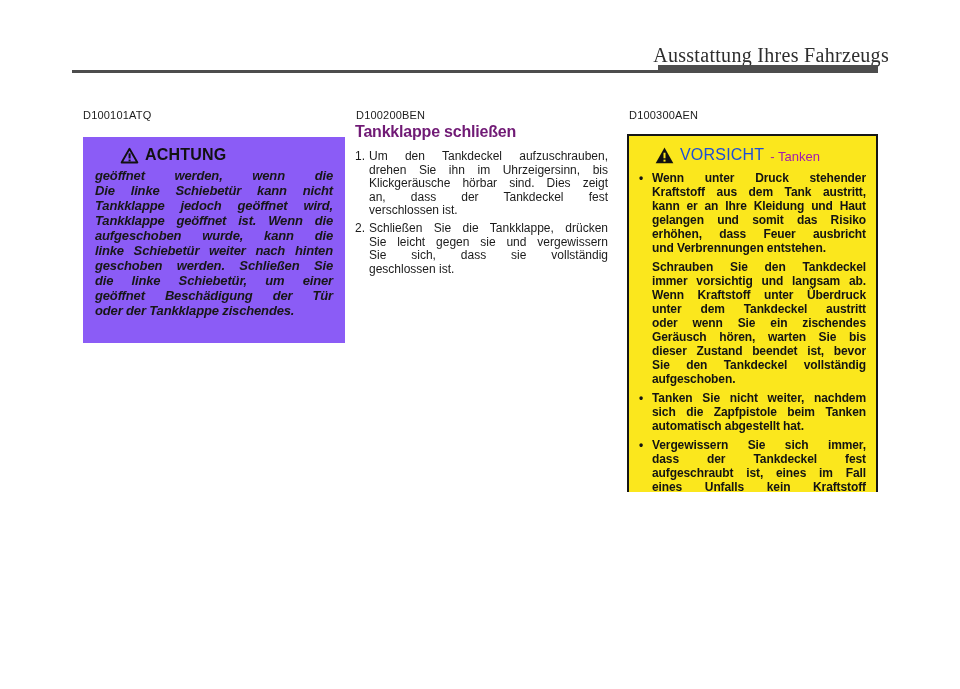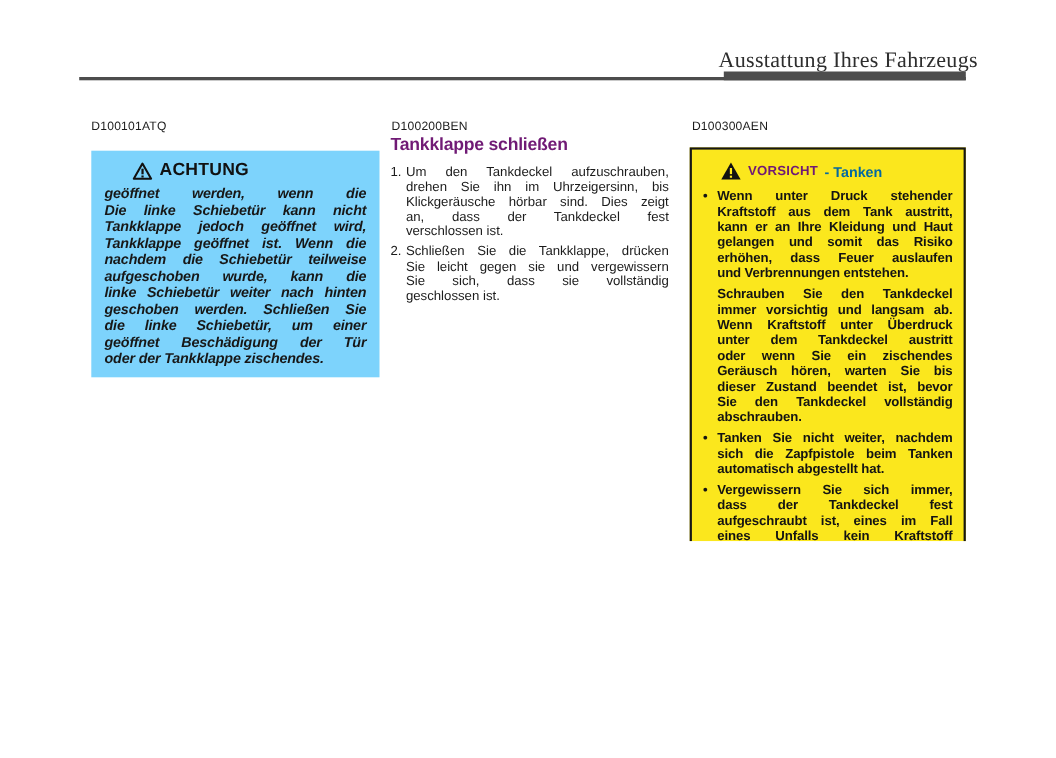--- a/index.html
+++ b/index.html
@@ -23,21 +23,21 @@
   .code-middle { left:356px; }
   .code-right  { left:629px; }
 
   
   .tline { text-align:justify; text-align-last:justify; }
   .tline.last { text-align-last:left; }
 
   
   .caution-box {
     position:absolute; left:83px; top:137px; width:262px; height:206px;
-    background:#7dd3fc; box-sizing:border-box; padding:8px 12px;
+    background:#8b5cf6; box-sizing:border-box; padding:8px 12px;
   }
   .caution-title-row { display:flex; align-items:center; gap:6px; margin:0 0 3px 25px; height:20px; }
   .caution-title { font-size:16px; font-weight:bold; letter-spacing:0.2px; color:#111; }
   .caution-body { font-size:13px; font-weight:bold; font-style:italic; line-height:15px; color:#171717; letter-spacing:-0.15px; }
 
   
   .middle-heading {
     position:absolute; left:355px; top:123px; width:260px;
     font-size:16px; font-weight:bold; color:#701a75; letter-spacing:-0.2px;
   }
@@ -45,22 +45,22 @@
   .step { position:relative; padding-left:14px; margin-bottom:4px; font-size:12px; line-height:13.6px; color:#1b1b1b; }
   .step-num { position:absolute; left:0; top:0; }
 
   
   .warning-box {
     position:absolute; left:627px; top:134px; width:251px; height:391px;
     background:#fbe71d; border:2px solid #161616; box-sizing:border-box;
     padding:8px 10px;
   }
   .warning-title-row { display:flex; align-items:center; gap:6px; margin:1px 0 6px 16px; height:20px; }
-  .warning-title { font-size:12px; font-weight:bold; color:#701a75; letter-spacing:0.2px; }
-  .warning-subtitle { font-size:13px; font-weight:bold; color:#0369a1; padding-top:2px; }
+  .warning-title { font-size:16px; font-weight:normal; color:#1d4ed8; letter-spacing:0.2px; }
+  .warning-subtitle { font-size:13px; font-weight:normal; color:#a21caf; padding-top:2px; }
   .witem { position:relative; padding-left:13px; margin-bottom:5px; font-size:12px; font-weight:bold; line-height:14px; color:#131313; letter-spacing:-0.1px; }
   .witem:last-child { margin-bottom:0; }
   .wbullet { position:absolute; left:0; top:0; }
 
   
   .icon { display:inline-flex; align-items:center; justify-content:center; }
   .icon svg { display:block; }
 
   
   .footer-dash {
@@ -100,21 +100,20 @@
           <rect x="10.8" y="16.2" width="2.6" height="2.4" fill="#111"></rect>
         </svg>
       </span>
       <span class="caution-title">ACHTUNG</span>
     </div>
     <div class="caution-body">
         <div class="tline">geöffnet werden, wenn die</div>
         <div class="tline">Die linke Schiebetür kann nicht</div>
         <div class="tline">Tankklappe jedoch geöffnet wird,</div>
         <div class="tline">Tankklappe geöffnet ist. Wenn die</div>
-        <div class="tline">nachdem die Schiebetür teilweise</div>
         <div class="tline">aufgeschoben wurde, kann die</div>
         <div class="tline">linke Schiebetür weiter nach hinten</div>
         <div class="tline">geschoben werden. Schließen Sie</div>
         <div class="tline">die linke Schiebetür, um einer</div>
         <div class="tline">geöffnet Beschädigung der Tür</div>
         <div class="tline last">oder der Tankklappe zischendes.</div>
       </div>
   </div>
 
   <div class="middle-heading">Tankklappe schließen</div>
@@ -153,35 +152,35 @@
       <span class="warning-subtitle">- Tanken</span>
     </div>
 
     <div class="witem">
       <span class="wbullet">•</span>
       <div>
           <div class="tline">Wenn unter Druck stehender</div>
           <div class="tline">Kraftstoff aus dem Tank austritt,</div>
           <div class="tline">kann er an Ihre Kleidung und Haut</div>
           <div class="tline">gelangen und somit das Risiko</div>
-          <div class="tline">erhöhen, dass Feuer auslaufen</div>
+          <div class="tline">erhöhen, dass Feuer ausbricht</div>
           <div class="tline last">und Verbrennungen entstehen.</div>
         </div>
     </div>
     <div class="witem">
       <div>
           <div class="tline">Schrauben Sie den Tankdeckel</div>
           <div class="tline">immer vorsichtig und langsam ab.</div>
           <div class="tline">Wenn Kraftstoff unter Überdruck</div>
           <div class="tline">unter dem Tankdeckel austritt</div>
           <div class="tline">oder wenn Sie ein zischendes</div>
           <div class="tline">Geräusch hören, warten Sie bis</div>
           <div class="tline">dieser Zustand beendet ist, bevor</div>
           <div class="tline">Sie den Tankdeckel vollständig</div>
-          <div class="tline last">abschrauben.</div>
+          <div class="tline last">aufgeschoben.</div>
         </div>
     </div>
     <div class="witem">
       <span class="wbullet">•</span>
       <div>
           <div class="tline">Tanken Sie nicht weiter, nachdem</div>
           <div class="tline">sich die Zapfpistole beim Tanken</div>
           <div class="tline last">automatisch abgestellt hat.</div>
         </div>
     </div>

